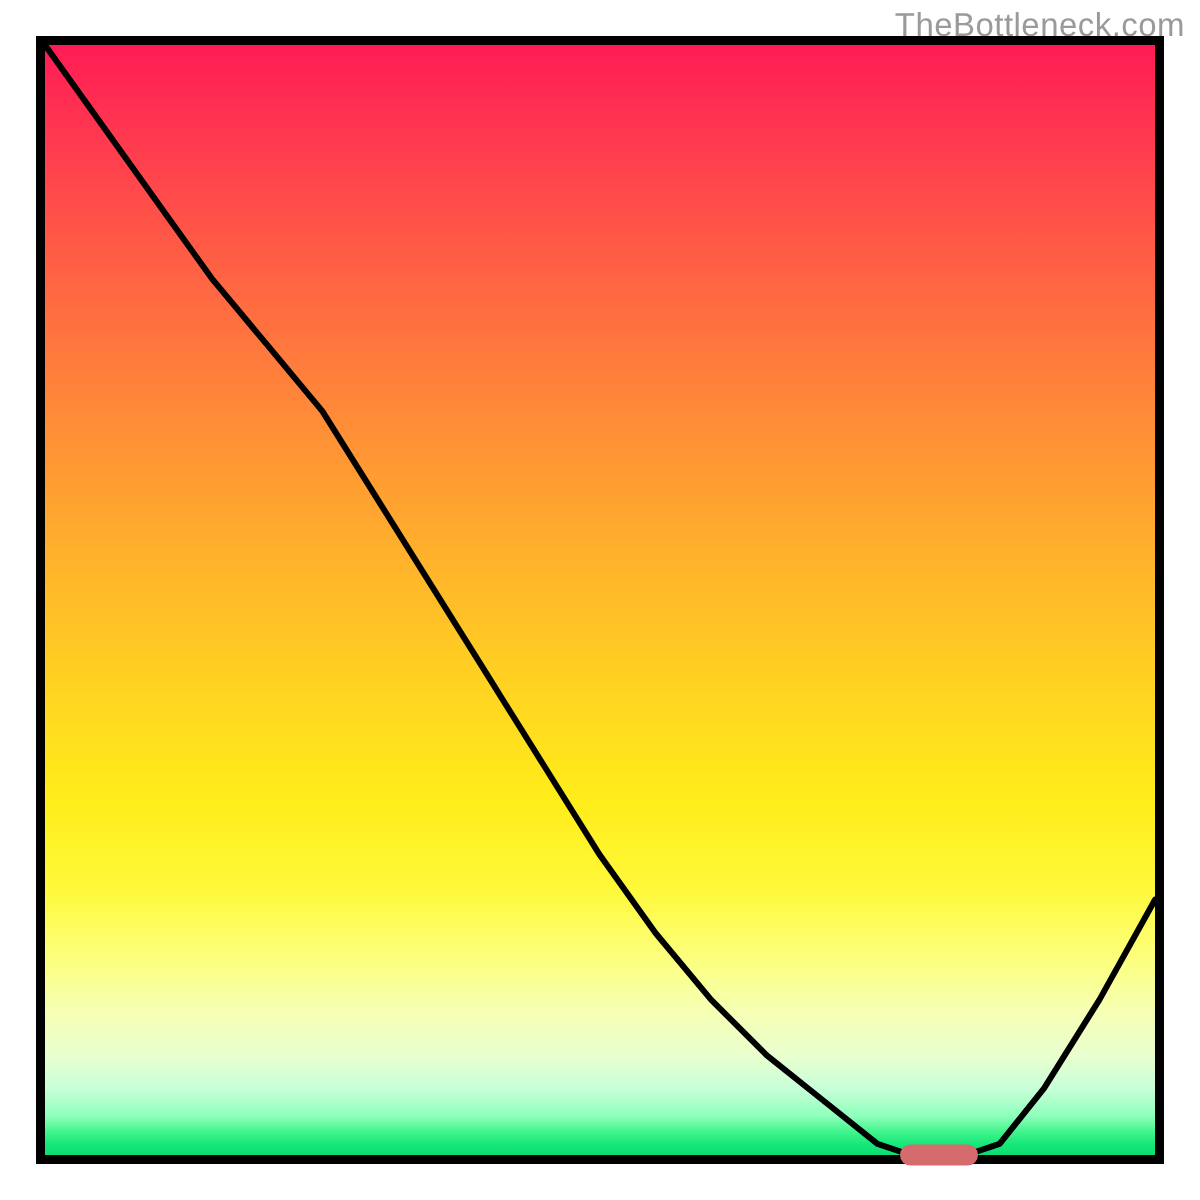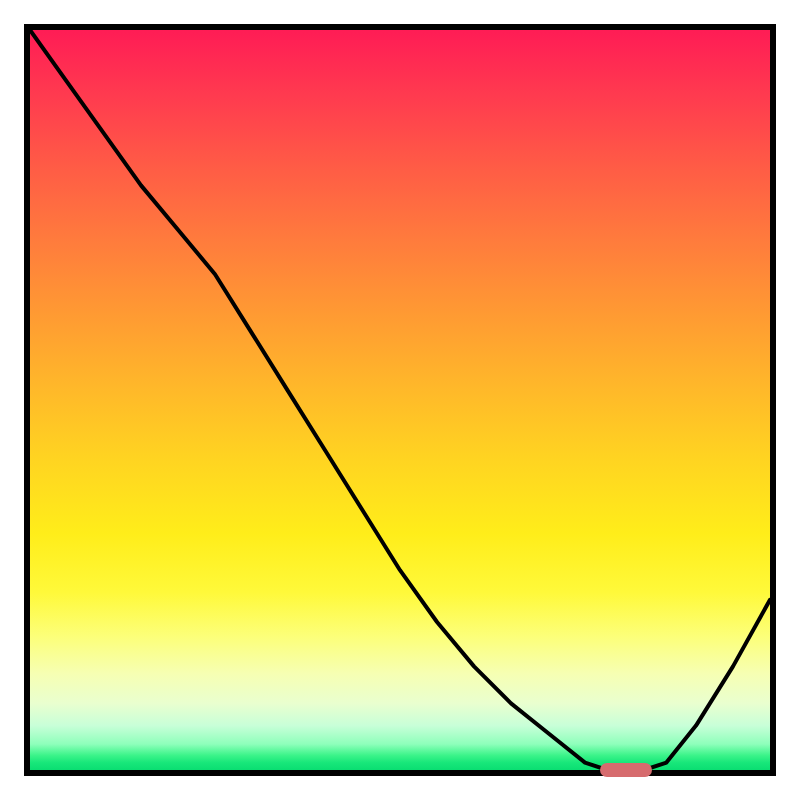--- a/index.html
+++ b/index.html
@@ -75,20 +75,21 @@
     height: 14px;
     border-radius: 7px;
     background: #d66b6e;
   }
 </style>
 </head>
 <body>
 
 <div class="stage">
 
+  <div class="watermark">TheBottleneck.com</div>
 
   <div class="plot-box">
     <div class="gradient-fill"></div>
 
     <svg class="curve" viewBox="0 0 740 740" preserveAspectRatio="none">
       <path id="curve-path" fill="none" stroke-width="4" stroke-linejoin="round" stroke-linecap="round" stroke="#000000" d="M0.0 0.0 L37.0 51.8 L74.0 103.6 L111.0 155.4 L148.0 199.8 L185.0 244.2 L222.0 303.4 L259.0 362.6 L296.0 421.8 L333.0 481.0 L370.0 540.2 L407.0 592.0 L444.0 636.4 L481.0 673.4 L518.0 703.0 L555.0 732.6 L577.2 740.0 L599.4 740.0 L614.2 740.0 L636.4 732.6 L666.0 695.6 L703.0 636.4 L740.0 569.8"></path>
     </svg>
 
     <div id="marker" class="marker" style="background: rgb(214, 107, 110); left: 569.8px; width: 51.8px; bottom: -7px;"></div>
   </div>

